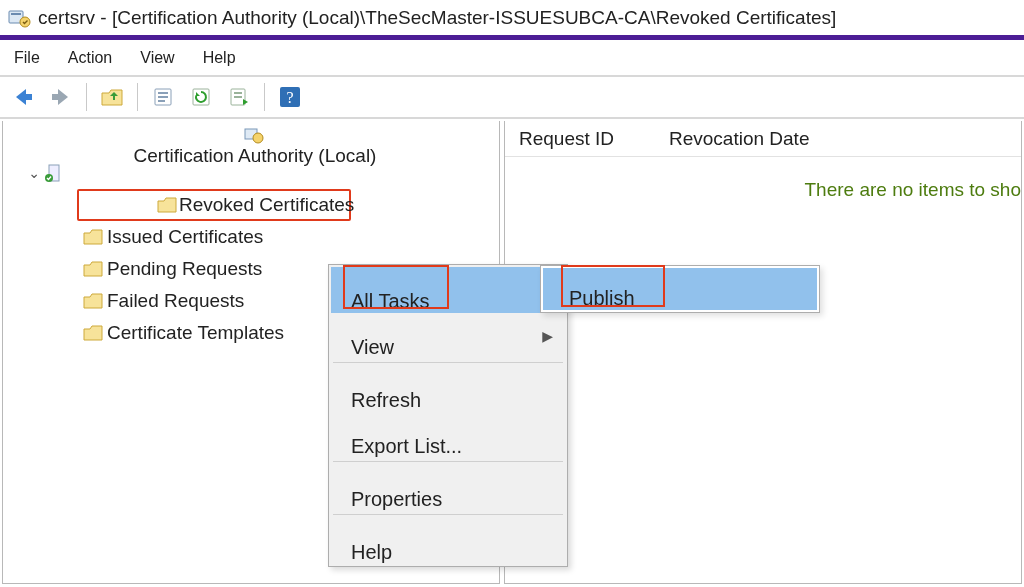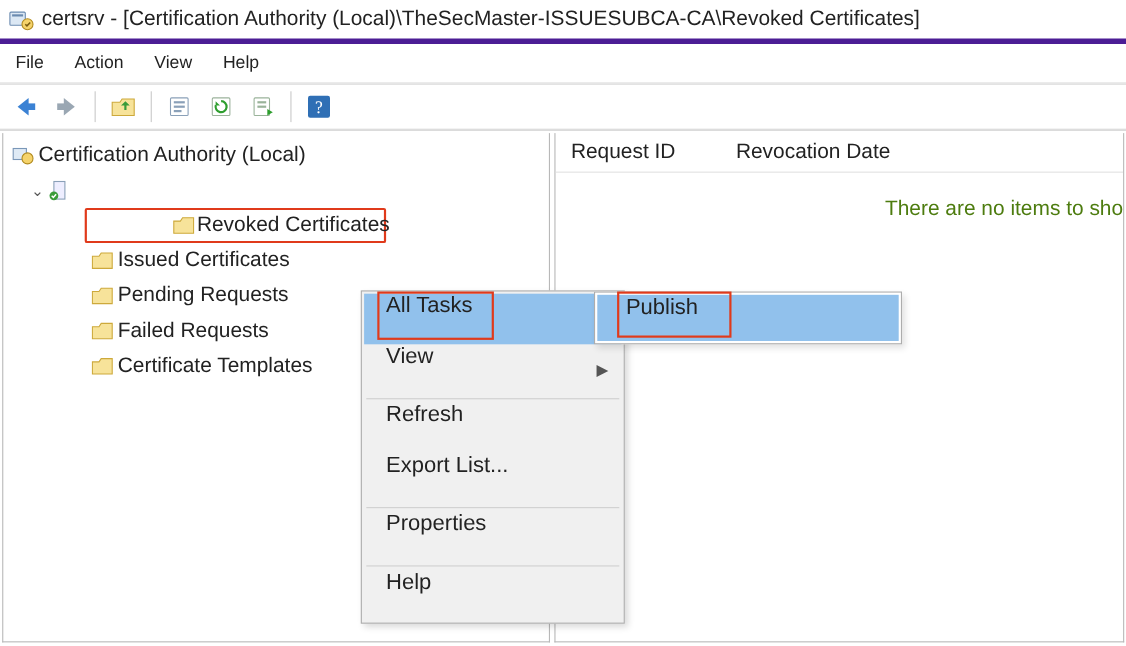--- a/index.html
+++ b/index.html
@@ -80,21 +80,21 @@
     position: relative;
     overflow: hidden;
   }
 
   
   .tree { padding: 4px 0; font-size: 19px; }
   .tree-row {
     display: flex; align-items: center;
     height: 32px; white-space: nowrap;
   }
-  .tree-indent-0 { padding-left: 6px; }
+  .tree-indent-0 { padding-left: 6px; flex-direction: column; }
   .tree-indent-1 { padding-left: 22px; }
   .tree-indent-2 { padding-left: 78px; text-align: center; }
   .tree-row .exp {
     width: 18px; text-align: center; color: #555; font-size: 14px;
   }
   .tree-row .ico { width: 24px; display: inline-flex; justify-content: center; }
   .tree-row .lbl { padding-left: 2px; }
   .row-red-box {
     border: 2px solid #e03a1b;
     border-radius: 2px;
@@ -123,21 +123,21 @@
   .context-menu {
     position: absolute;
     background: #f0f0f0;
     border: 1px solid #adadad;
     box-shadow: 3px 3px 6px rgba(0,0,0,0.15);
     font-size: 20px;
     padding: 2px;
   }
   .ctx-item {
     height: 46px;
-    display: flex; align-items: flex-start;
+    display: flex; align-items: flex-end;
     padding: 0 20px 0 20px;
     position: relative;
     cursor: default;
   }
   .ctx-item .arrow {
     position: absolute; right: 12px; top: 50%; transform: translateY(-50%);
     color: #555; font-size: 14px;
   }
   .ctx-item.highlight { background: #91c1ec; }
   .ctx-sep {

